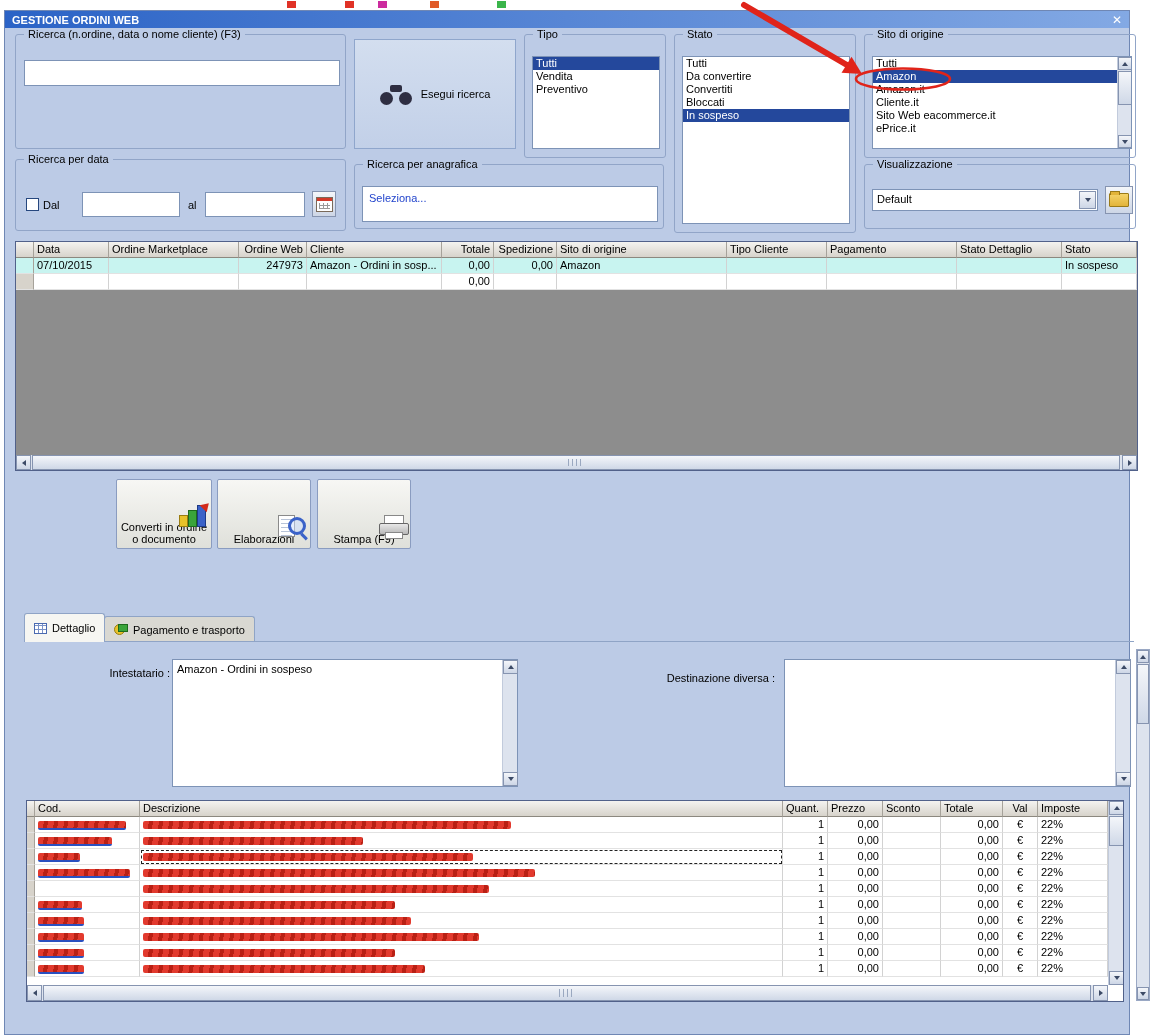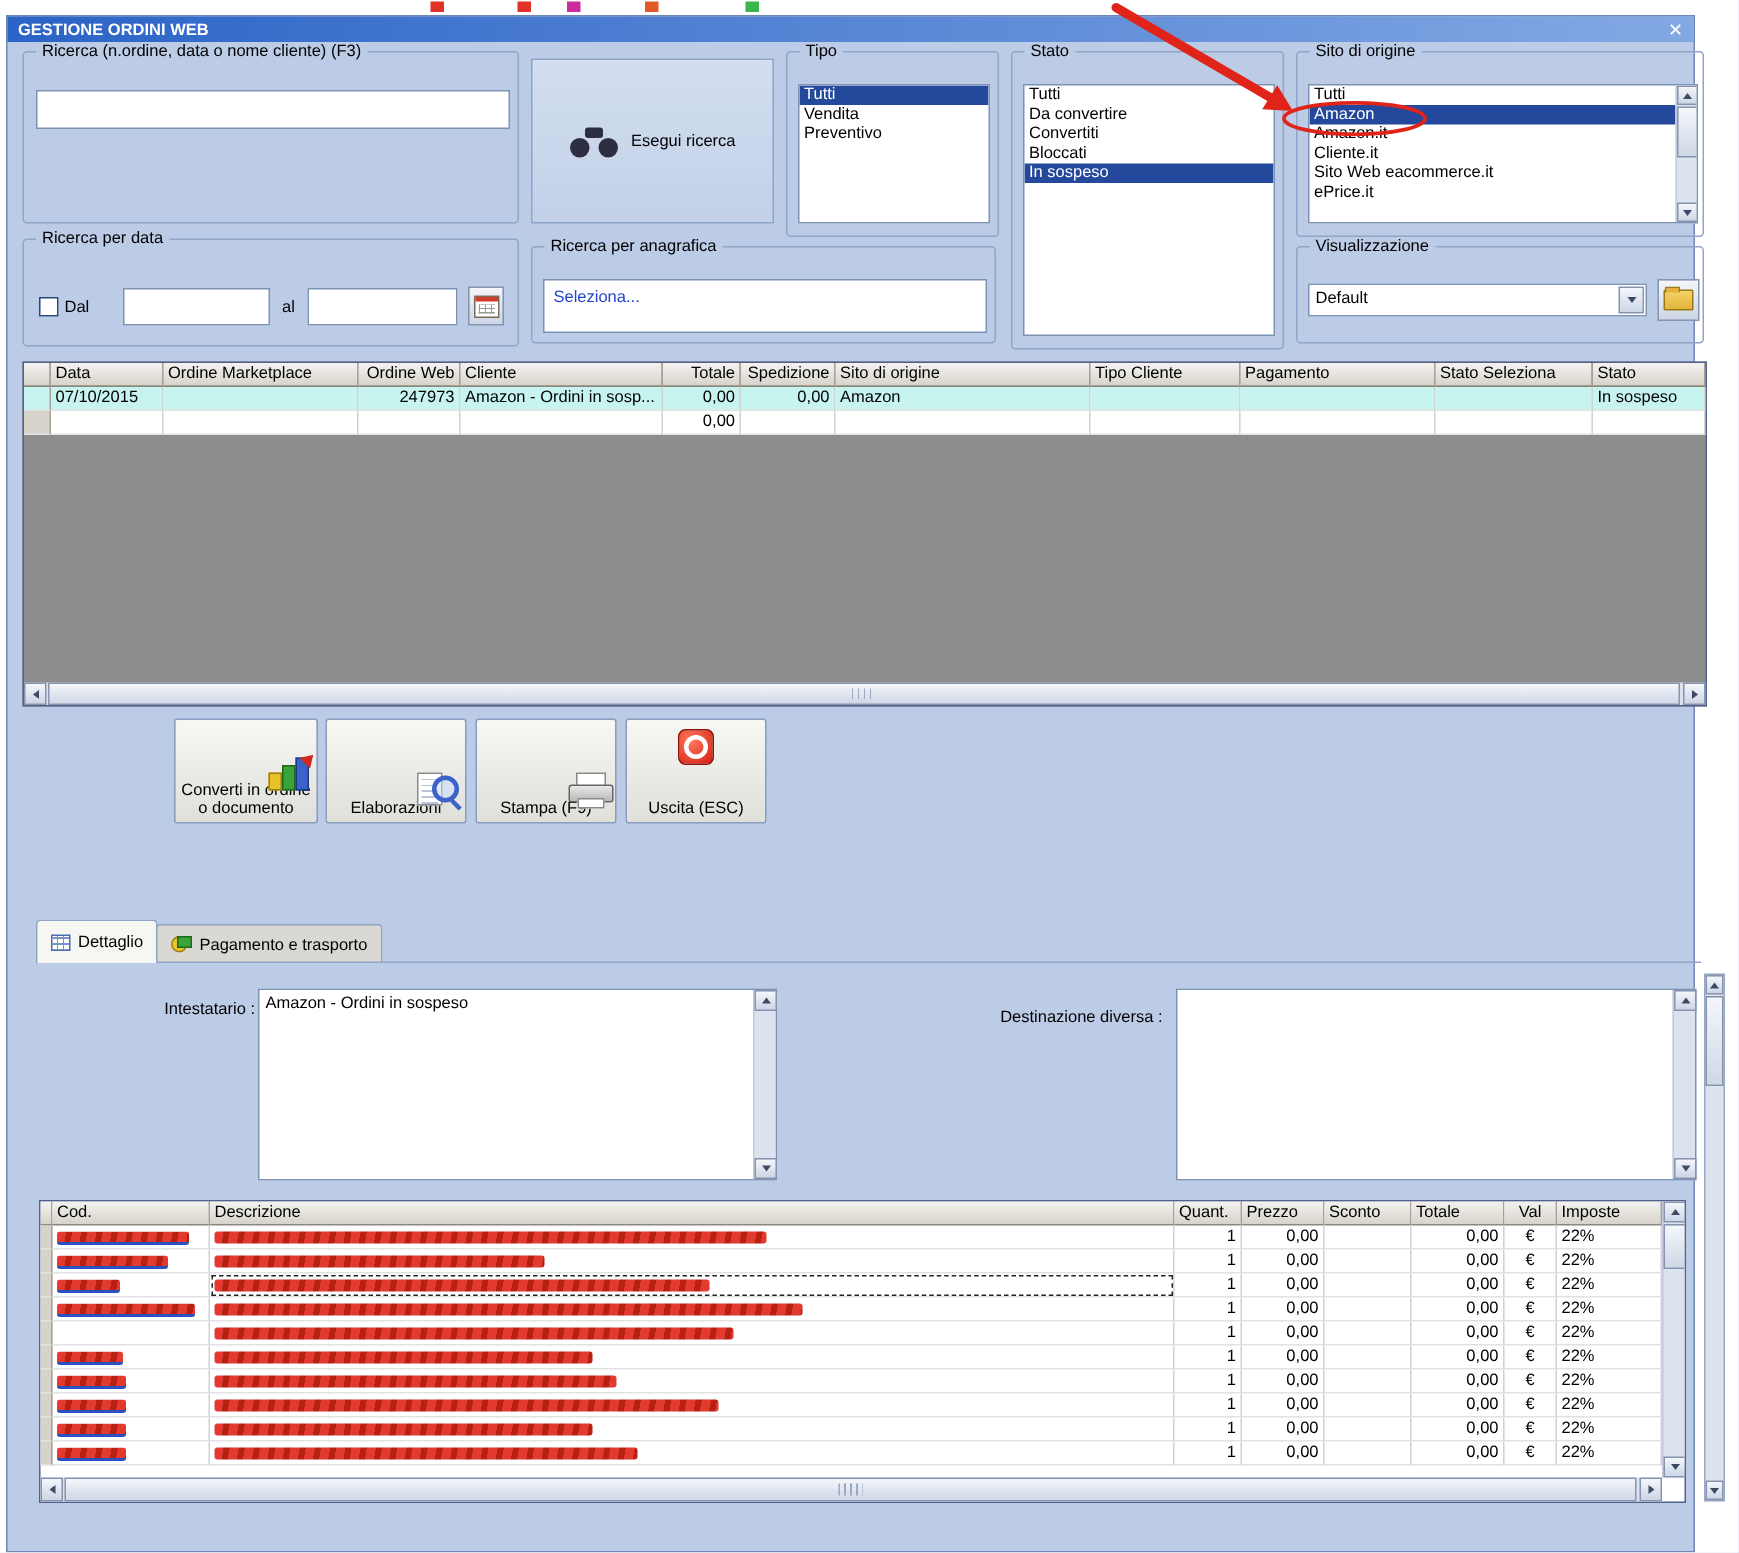--- a/index.html
+++ b/index.html
@@ -221,21 +221,21 @@
           <div class="hcell" style="width: 18px; text-align: left;"></div>
           <div class="hcell" style="width: 75px; text-align: left;">Data</div>
           <div class="hcell" style="width: 130px; text-align: left;">Ordine Marketplace</div>
           <div class="hcell" style="width: 68px; text-align: right;">Ordine Web</div>
           <div class="hcell" style="width: 135px; text-align: left;">Cliente</div>
           <div class="hcell" style="width: 52px; text-align: right;">Totale</div>
           <div class="hcell" style="width: 63px; text-align: right;">Spedizione</div>
           <div class="hcell" style="width: 170px; text-align: left;">Sito di origine</div>
           <div class="hcell" style="width: 100px; text-align: left;">Tipo Cliente</div>
           <div class="hcell" style="width: 130px; text-align: left;">Pagamento</div>
-          <div class="hcell" style="width: 105px; text-align: left;">Stato Seleziona</div>
+          <div class="hcell" style="width: 105px; text-align: left;">Stato Dettaglio</div>
           <div class="hcell" style="width: 75px; text-align: left;">Stato</div>
         </div>
       <div id="orders-rows">
           <div class="grow hl">
             <div class="gcell selc" style="width: 18px;"></div>
             <div class="gcell" style="width: 75px; text-align: left;">07/10/2015</div>
             <div class="gcell" style="width: 130px; text-align: left;"></div>
             <div class="gcell" style="width: 68px; text-align: right;">247973</div>
             <div class="gcell" style="width: 135px; text-align: left;">Amazon - Ordini in sosp...</div>
             <div class="gcell" style="width: 52px; text-align: right;">0,00</div>
@@ -292,26 +292,20 @@
       <span>Elaborazioni</span>
     </div>
     <div class="tbtn" style="left:312px;top:468px;width:94px;">
       <span class="ticon ic-print">
           <i class="p"></i>
           <i class="b"></i>
           <i class="o"></i>
         </span>
       <span>Stampa (F9)</span>
     </div>
-    <div class="tbtn" style="left:412px;top:468px;width:94px;">
-      <span class="ticon ic-exit">
-          <i></i>
-        </span>
-      <span>Uscita (ESC)</span>
-    </div>
 
     <div class="tabline" style="left:19px;top:630px;width:1110px;"></div>
     <div class="tab active" style="left:19px;top:602px;height:29px;">
       <span class="mini-grid"></span>
       <span>Dettaglio</span>
     </div>
     <div class="tab inactive" style="left:99px;top:605px;height:26px;">
       <span class="mini-pay">
           <i class="c"></i>
           <i class="r"></i>

